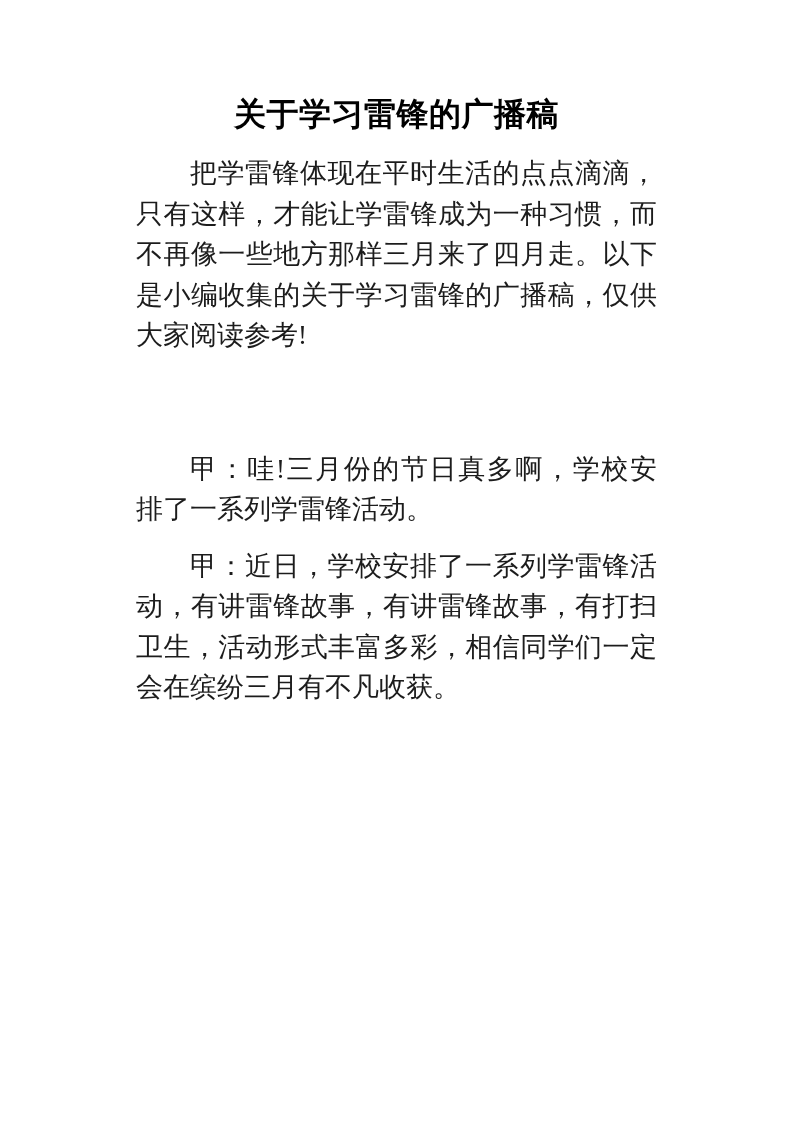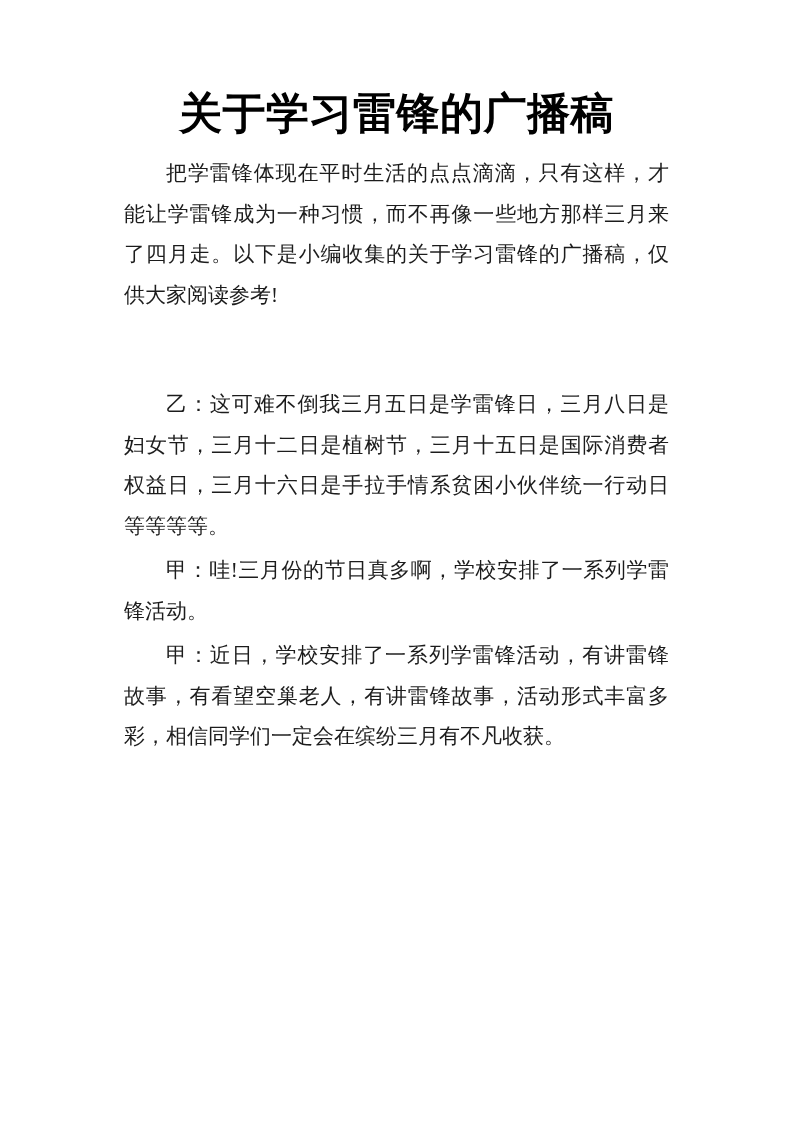--- a/index.html
+++ b/index.html
@@ -12,30 +12,30 @@
     width: 793px;
     height: 1122px;
     background: #ffffff;
     overflow: hidden;
     box-sizing: border-box;
     padding: 91px 120px 0 120px;
     font-family: "Liberation Serif", "DejaVu Serif", serif;
   }
   .doc-title {
     margin: 0 0 16px 0;
-    font-size: 43px;
+    font-size: 32px;
     line-height: 46px;
     font-weight: bold;
     text-align: center;
     color: #000000;
     letter-spacing: 0.5px;
   }
   .para {
-    margin: 4px;
-    font-size: 21px;
+    margin: 16px;
+    font-size: 27px;
     line-height: 40.5px;
     text-align: justify;
     text-indent: 2em;
     color: #1c1c1c;
     word-break: break-all;
   }
   .blank-line {
     height: 61px;
   }
 </style>
@@ -43,20 +43,19 @@
 <body>
 
 <div class="page">
   <h1 class="doc-title">关于学习雷锋的广播稿</h1>
 
   <p class="para">把学雷锋体现在平时生活的点点滴滴，只有这样，才能让学雷锋成为一种习惯，而不再像一些地方那样三月来了四月走。以下是小编收集的关于学习雷锋的广播稿，仅供大家阅读参考!</p>
 
   <div class="blank-line"></div>
 
 
-  <p class="para">乙：这可难不倒我三月五日是学雷锋日，三月八日是妇女节，三月十二日是植树节，三月十五日是国际消费者权益日，三月十六日是手拉手情系贫困小伙伴统一行动日等等等等。</p>
 
   <p class="para">甲：哇!三月份的节日真多啊，学校安排了一系列学雷锋活动。</p>
 
 
-  <p class="para">甲：近日，学校安排了一系列学雷锋活动，有讲雷锋故事，有看望空巢老人，有讲雷锋故事，活动形式丰富多彩，相信同学们一定会在缤纷三月有不凡收获。</p>
+  <p class="para">甲：近日，学校安排了一系列学雷锋活动，有讲雷锋故事，有讲雷锋故事，有打扫卫生，活动形式丰富多彩，相信同学们一定会在缤纷三月有不凡收获。</p>
 
 </div>
 
 </body></html>

